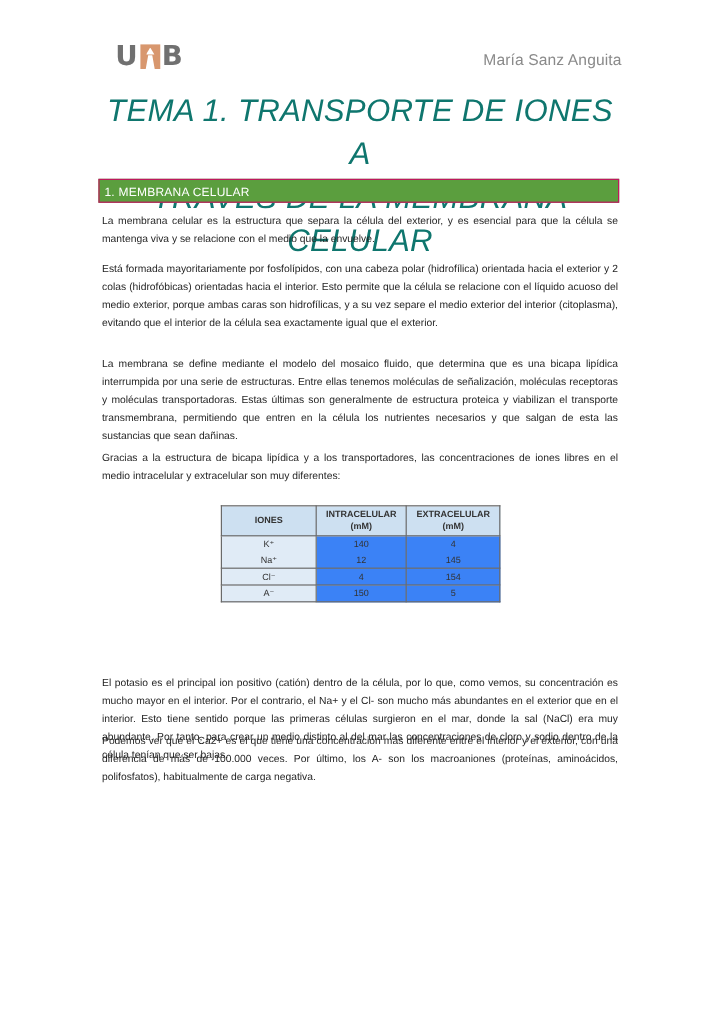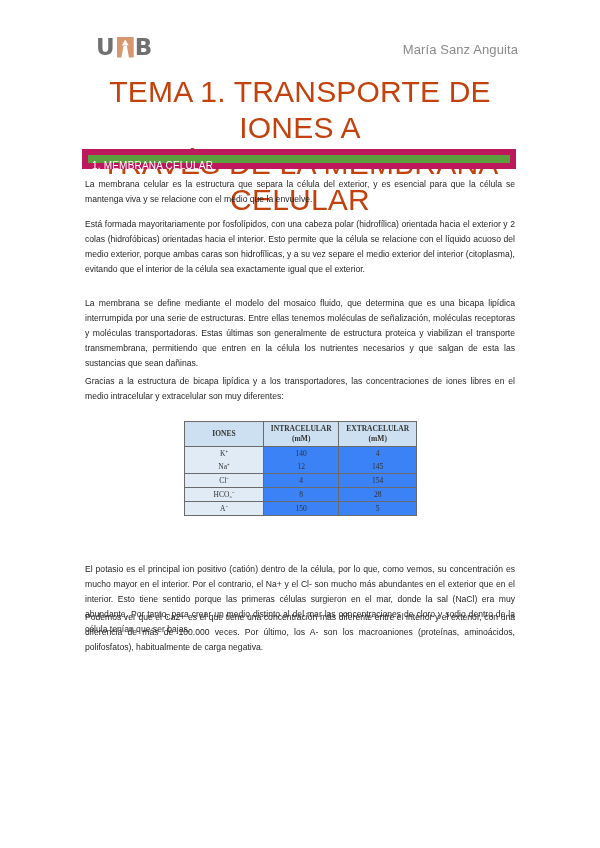--- a/index.html
+++ b/index.html
@@ -4,31 +4,31 @@
 <style>
   html, body { margin: 0; padding: 0; background: #ffffff; }
   body { width: 600px; height: 848px; position: relative; overflow: hidden; font-family: "Liberation Sans", "DejaVu Sans", sans-serif; color: #222; }
   .logo { position: absolute; left: 96px; top: 36px; height: 22px; display: flex; align-items: center; }
   .logo span { font-family: "DejaVu Sans", sans-serif; font-weight: bold; font-size: 23px; letter-spacing: 1px; line-height: 22px; }
   .logo .u, .logo .b { color: #707070; }
   .logo .a { color: #d59a76; display: inline-block; width: 17px; height: 21px; position: relative; margin: 0 1px; }
   .logo .a::before { content: ""; position: absolute; left: 0; top: 0; width: 17px; height: 21px; background: #d8976e; clip-path: polygon(0 0, 100% 0, 100% 100%, 72% 100%, 60% 45%, 40% 45%, 28% 100%, 0 100%); }
   .logo .a::after { content: ""; position: absolute; left: 5px; top: 3px; width: 7px; height: 6px; background: #fff; clip-path: polygon(50% 0, 100% 100%, 0 100%); }
   .author { position: absolute; right: 82px; top: 42px; font-size: 13px; color: #8a8a8a; letter-spacing: 0.1px; }
-  .title { position: absolute; left: 80px; width: 440px; top: 74px; text-align: center; color: #c2410c; font-size: 30px; line-height: 36px; font-weight: normal; letter-spacing: 0.2px; margin: 0; }
-  .section-bar { position: absolute; left: 82px; top: 149px; width: 434px; height: 20px; background: #5b9e3e; border: 6px solid #be185d; box-sizing: border-box; }
+  .title { position: absolute; left: 80px; width: 440px; top: 74px; text-align: center; color: #0f766e; font-size: 26px; line-height: 36px; font-weight: normal; letter-spacing: 0.2px; margin: 0; font-style: italic; }
+  .section-bar { position: absolute; left: 82px; top: 149px; width: 434px; height: 20px; background: #5b9e3e; border: 1px solid #be185d; box-sizing: border-box; }
   .section-bar span { color: #ffffff; font-size: 10px; line-height: 18px; padding-left: 4px; letter-spacing: 0.2px; }
   .body { position: absolute; left: 85px; width: 430px; font-size: 8.6px; line-height: 15px; color: #1f1f1f; text-align: justify; margin: 0; }
   .p1 { top: 177px; }
   .p2 { top: 217px; }
   .p3 { top: 296px; }
   .p4 { top: 374px; }
   .p5 { top: 562px; }
   .p6 { top: 610px; }
-  table.ions { position: absolute; left: 184px; top: 421px; width: 233px; border-collapse: collapse; font-size: 7.5px; color: #333; font-family: Liberation Serif, serif; }
+  table.ions { position: absolute; left: 184px; top: 421px; width: 233px; border-collapse: collapse; font-size: 7.5px; color: #333; }
   table.ions th, table.ions td { border: 1px solid #6a6a6a; text-align: center; padding: 0; }
   table.ions th { background: #cde0f1; font-weight: bold; height: 24px; line-height: 10px; }
   table.ions td.ion { background: #e0ebf6; width: 78px; }
   table.ions td { height: 13px; line-height: 13px; background: #3b82f6; }
   table.ions tr.first td { border-bottom: none; }
   table.ions tr.second td { border-top: none; margin-left: 19px; }
 </style>
 </head>
 <body>
 
@@ -72,25 +72,20 @@
       <td class="ion">Na⁺</td>
       <td>12</td>
       <td>145</td>
     </tr>
     <tr>
       <td class="ion">Cl⁻</td>
       <td>4</td>
       <td>154</td>
     </tr>
     <tr>
-      <td class="ion">HCO₃⁻</td>
-      <td>8</td>
-      <td>28</td>
-    </tr>
-    <tr>
       <td class="ion">A⁻</td>
       <td>150</td>
       <td>5</td>
     </tr>
   </tbody>
 </table>
 
 <p class="body p5">El potasio es el principal ion positivo (catión) dentro de la célula, por lo que, como vemos, su concentración es mucho mayor en el interior. Por el contrario, el Na+ y el Cl- son mucho más abundantes en el exterior que en el interior. Esto tiene sentido porque las primeras células surgieron en el mar, donde la sal (NaCl) era muy abundante. Por tanto, para crear un medio distinto al del mar las concentraciones de cloro y sodio dentro de la célula tenían que ser bajas.</p>
 <p class="body p6">Podemos ver que el Ca2+ es el que tiene una concentración más diferente entre el interior y el exterior, con una diferencia de más de 100.000 veces. Por último, los A- son los macroaniones (proteínas, aminoácidos, polifosfatos), habitualmente de carga negativa.</p>
 

